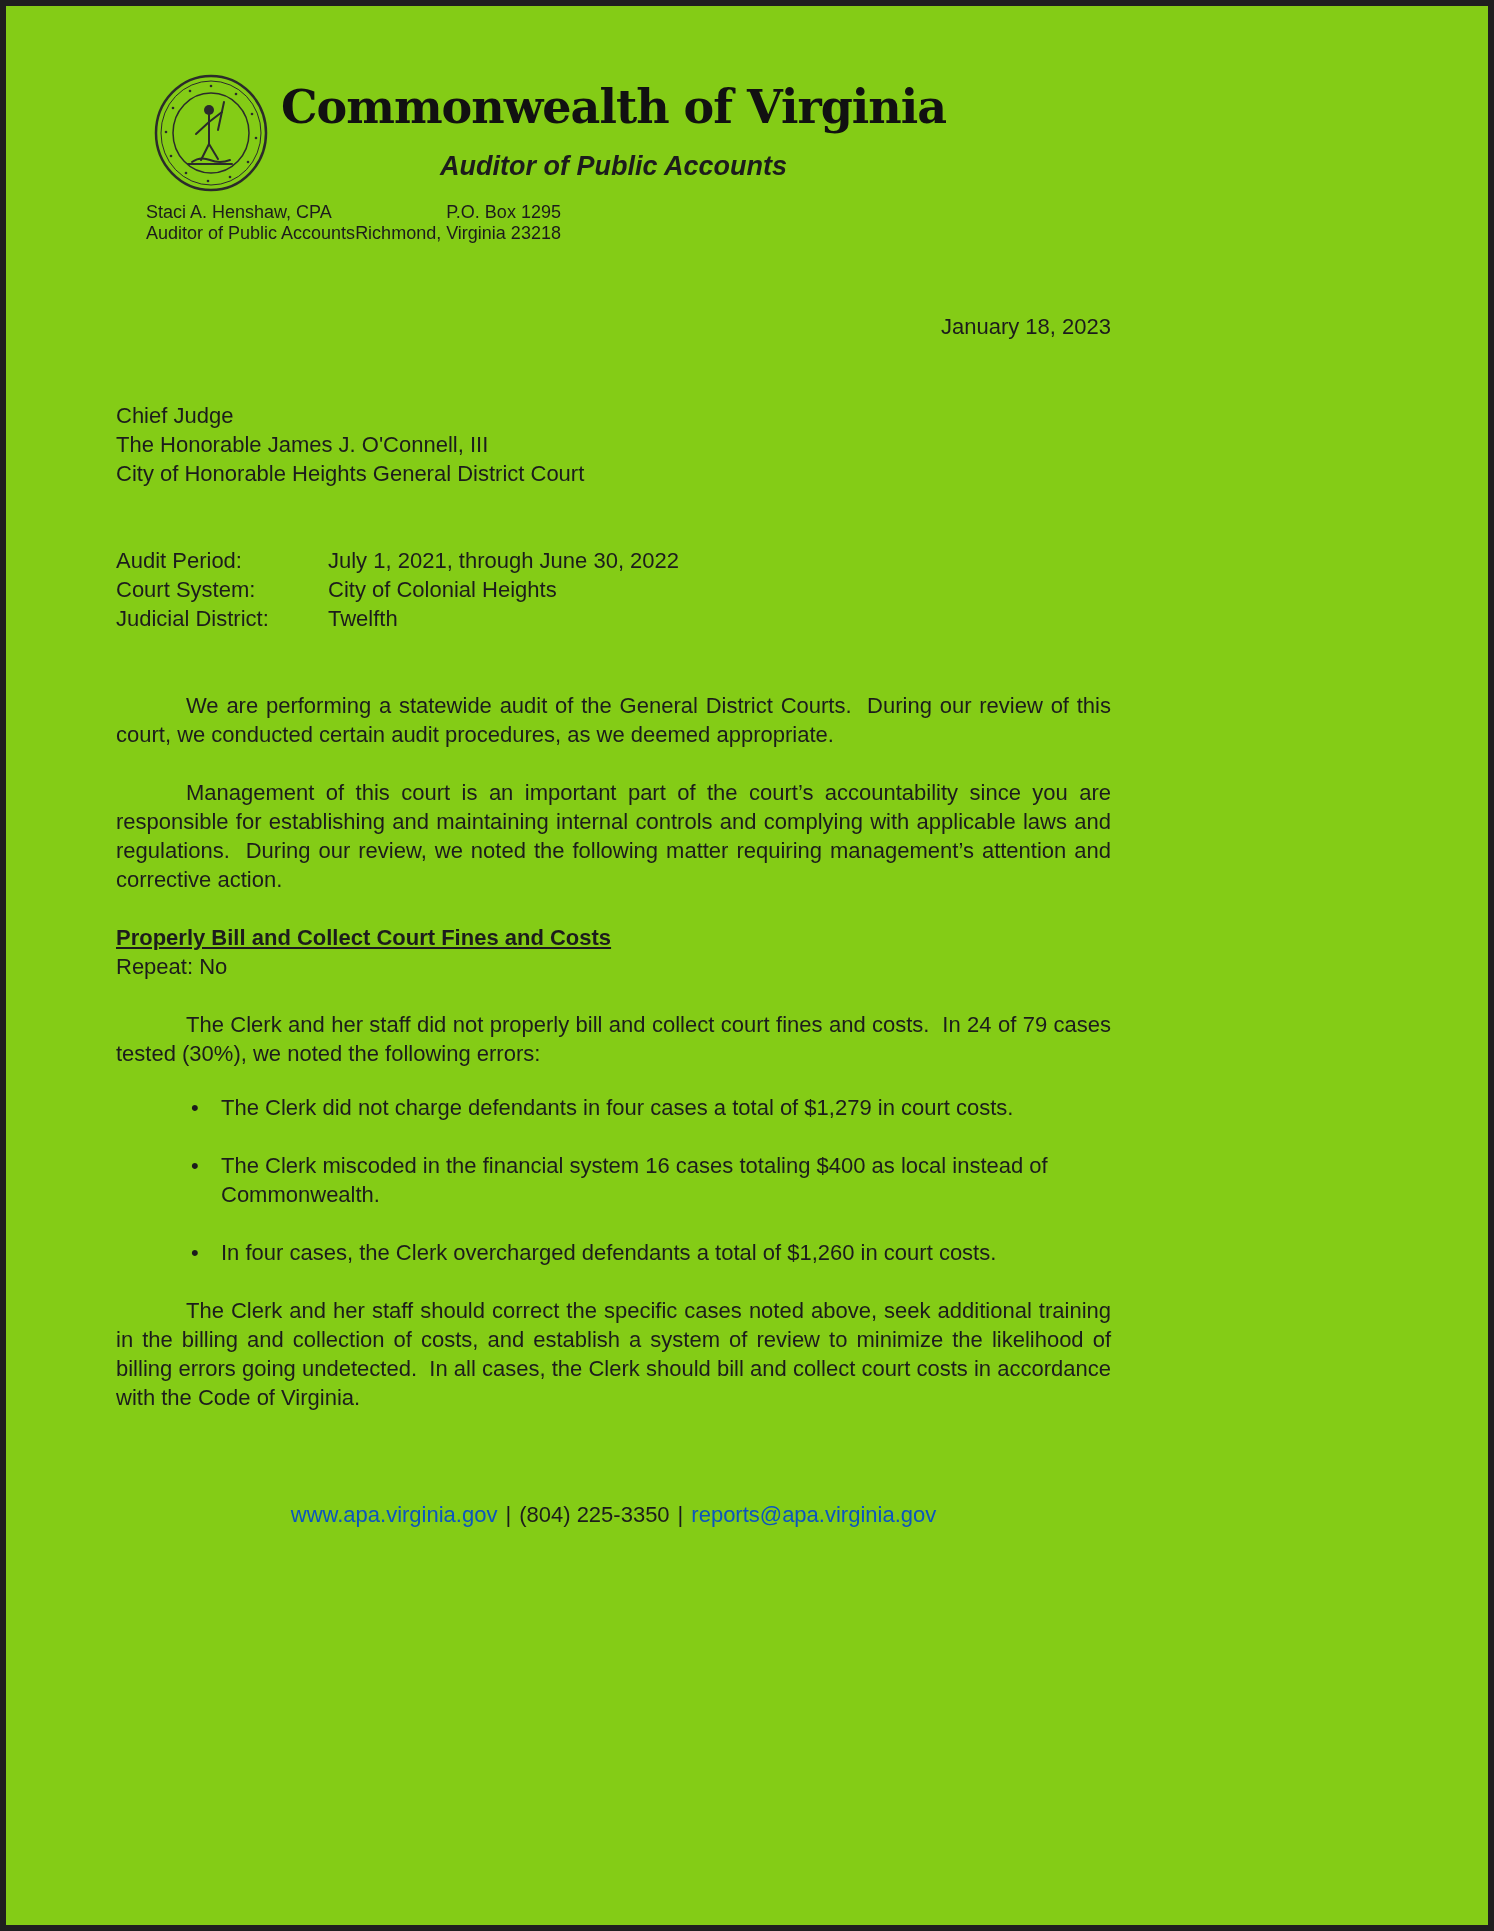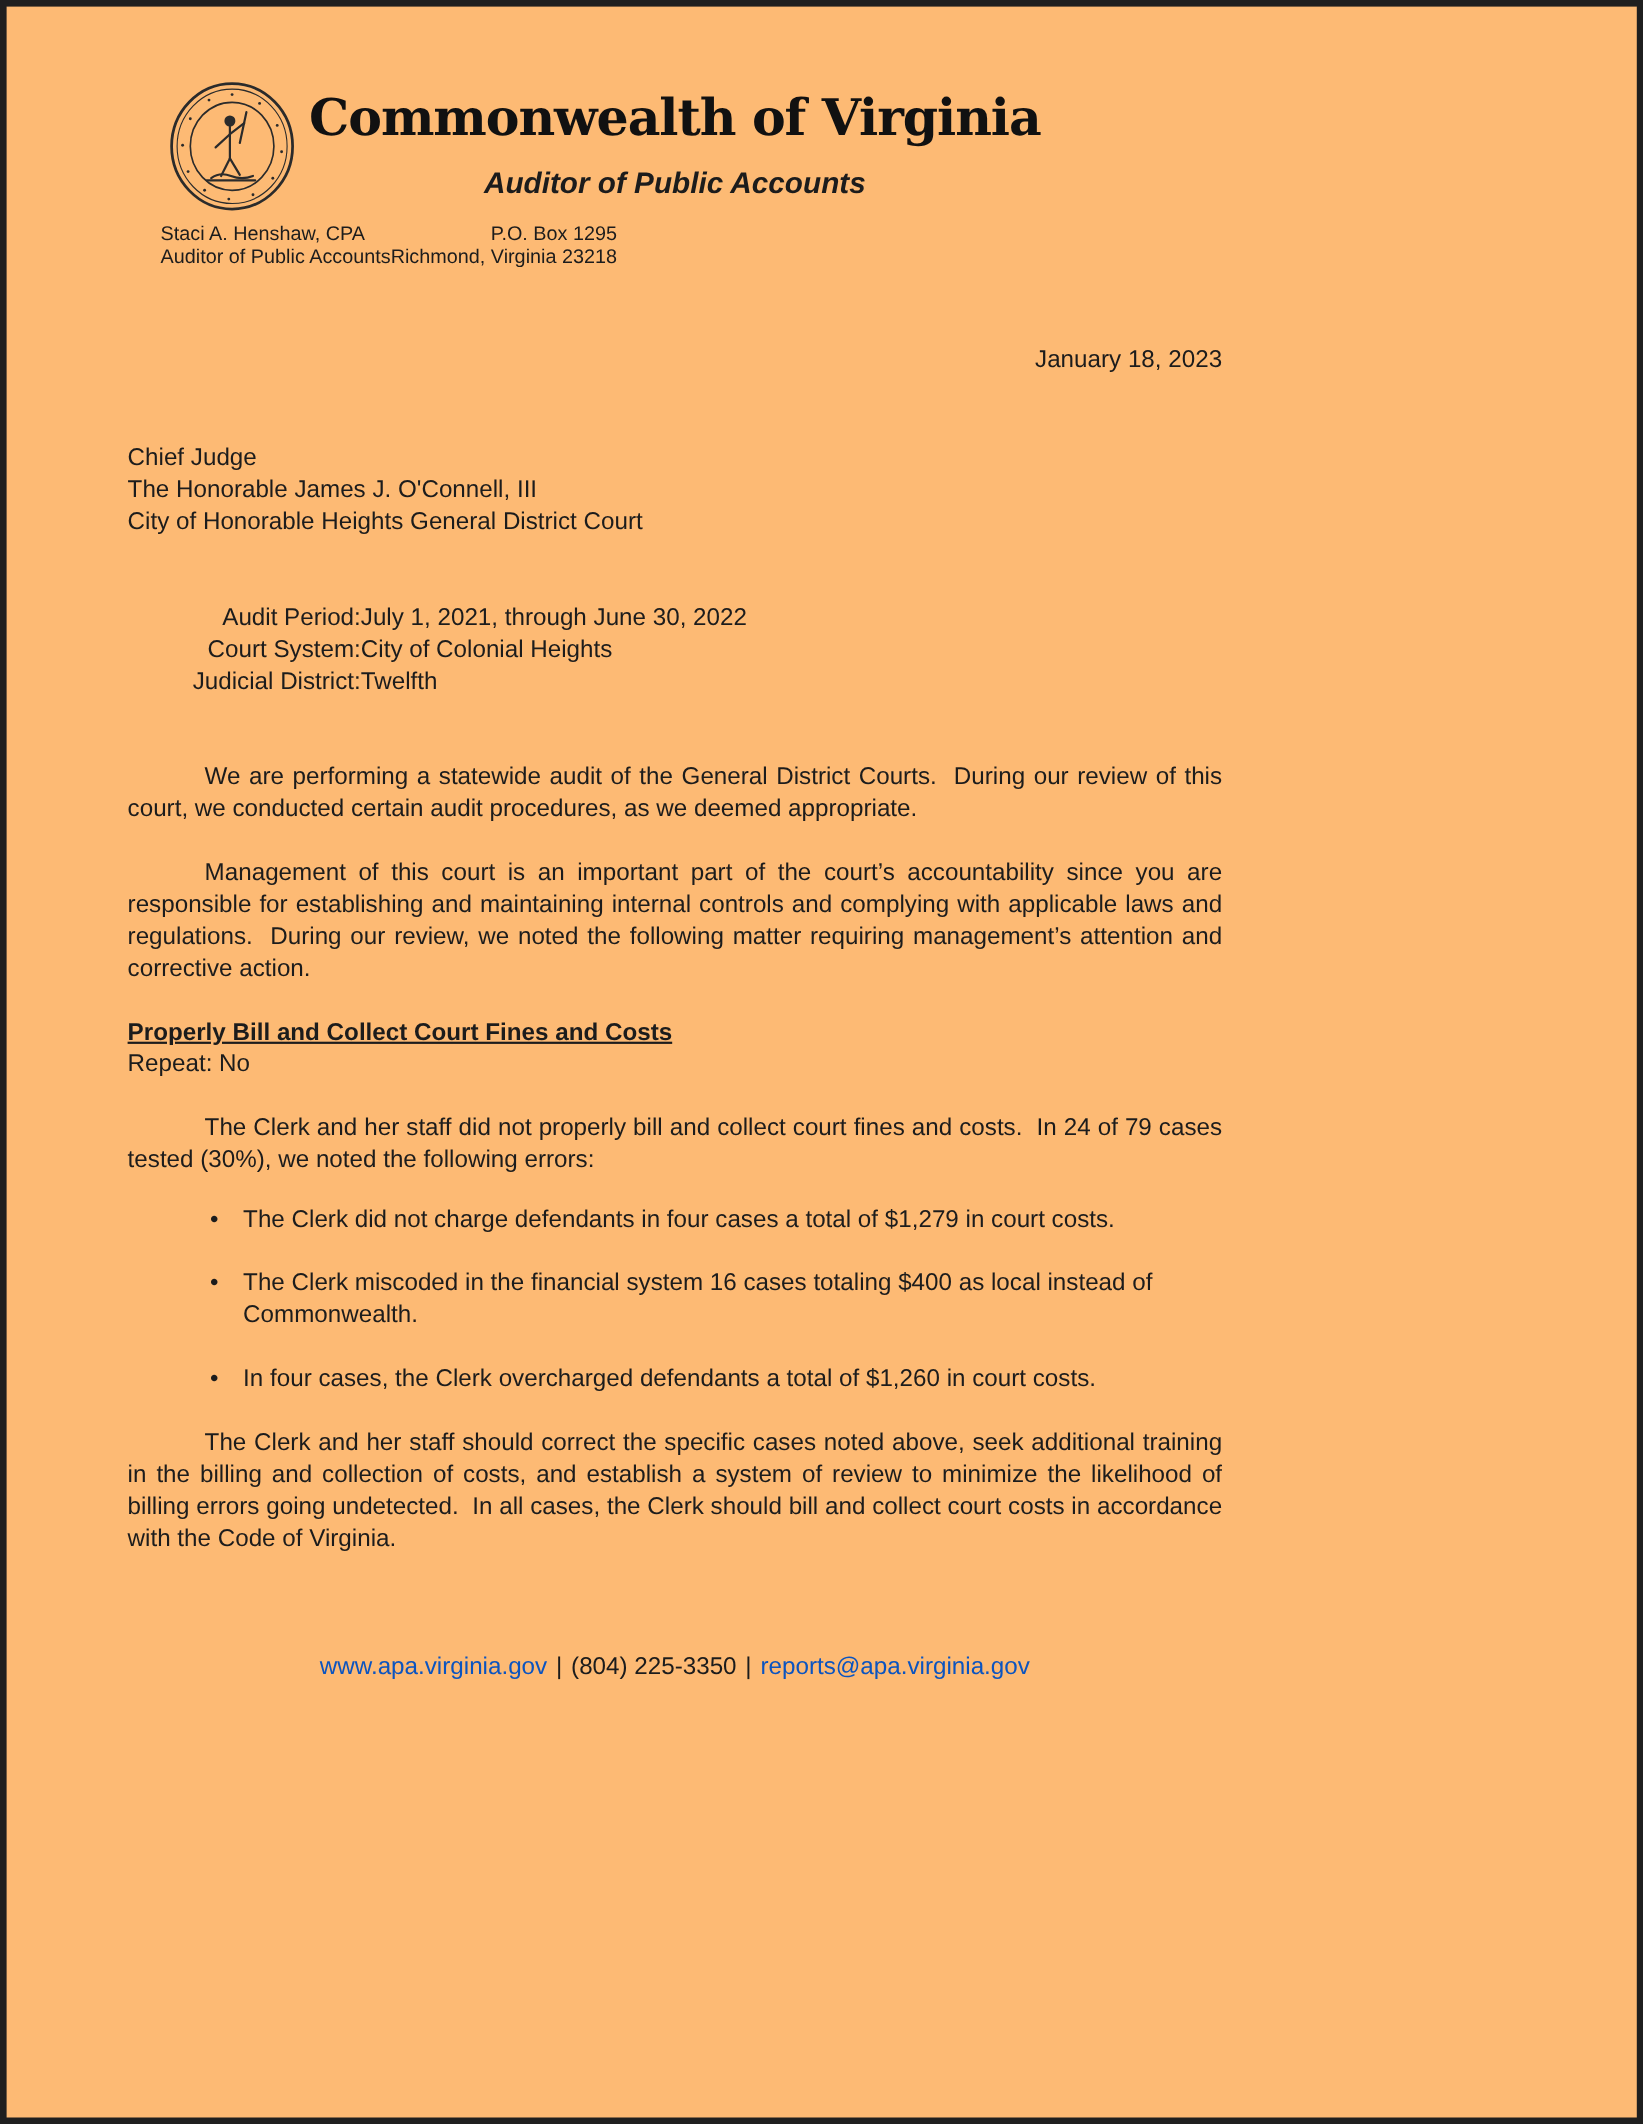--- a/index.html
+++ b/index.html
@@ -1,21 +1,21 @@
 <!DOCTYPE html>
 <html><head>
 <meta charset="utf-8">
 <style>
   html, body { margin: 0; padding: 0; background: #8a8a8a; }
   * { box-sizing: border-box; }
 
   .page {
     width: 1494px;
     height: 1931px;
-    background: #fdba74;
+    background: #84cc16;
     border: 6px solid #1f1f1f;
     outline: 2px solid #9a9a9a;
     margin: 0 auto;
     position: relative;
     font-family: "Liberation Sans", sans-serif;
     color: #1c1c1c;
     overflow: hidden;
   }
 
   
@@ -74,21 +74,21 @@
   }
 
   .date-line {
     margin-top: 66px;
     margin-left: 130px;
     text-align: right;
   }
 
   .recipient { margin-top: 60px; }
 
-  .audit-table { margin-top: 58px; text-align: right; }
+  .audit-table { margin-top: 58px; }
   .audit-row { display: flex; }
   .audit-label { width: 212px; flex: 0 0 212px; }
 
   .para {
     margin: 29px 0 0 0;
     text-align: justify;
     text-indent: 70px;
     white-space: pre-wrap;
   }
   .para.first { margin-top: 58px; }

